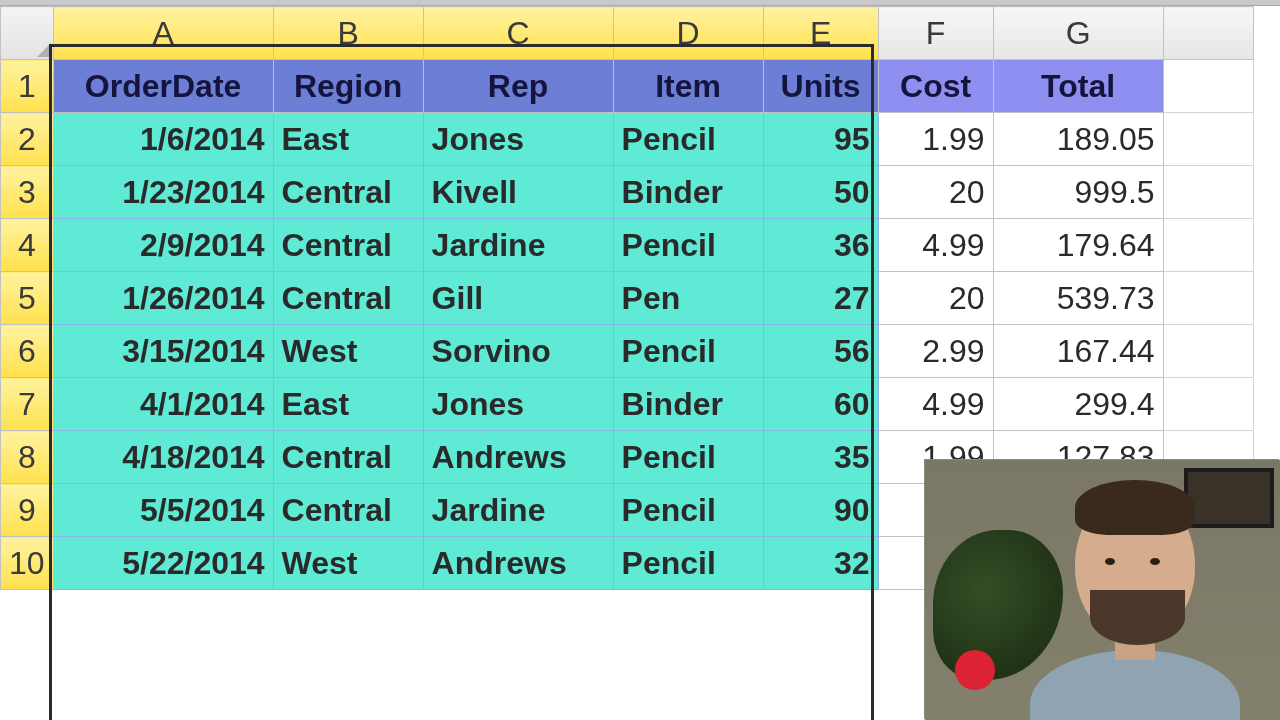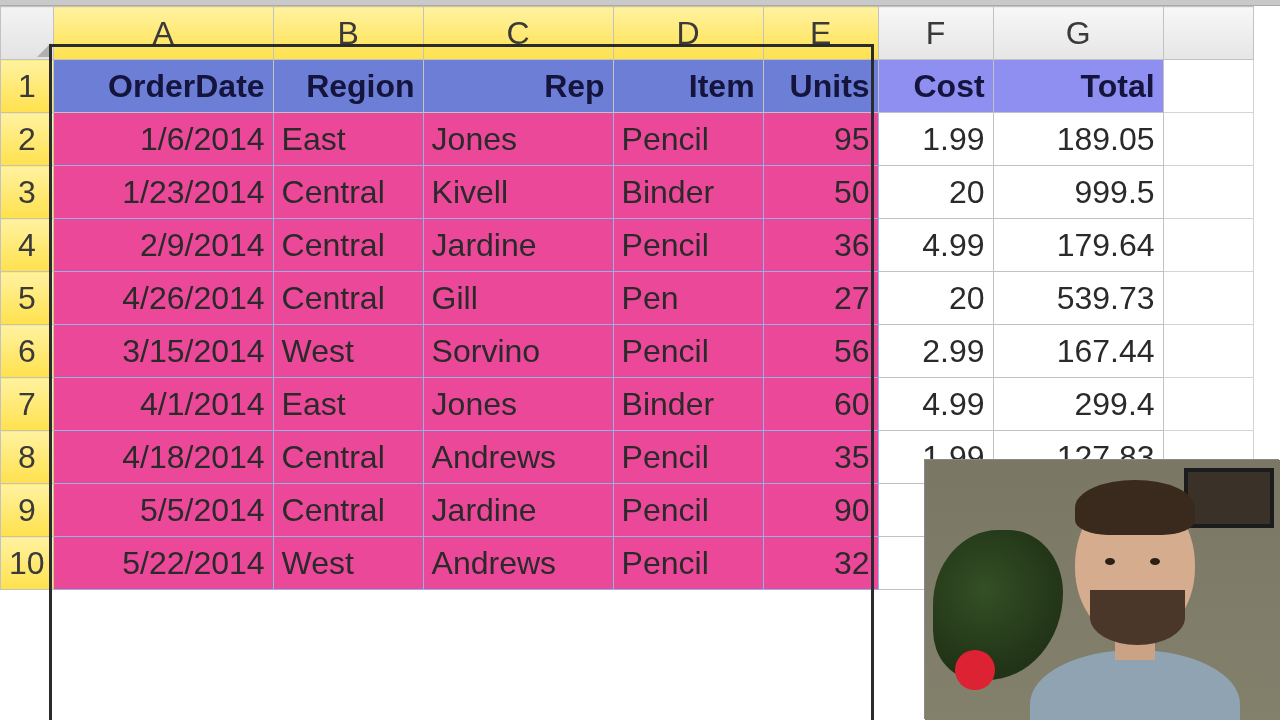--- a/index.html
+++ b/index.html
@@ -71,34 +71,35 @@
     color:#3a3a3a;
     width:48px;
     padding:0;
     border-right:1px solid #b3a200;
   }
   
   .tbl-head {
     background:#8e8ff0;
     color:#14143d;
     font-weight:700;
-    text-align:right;
+    text-align:center;
     border:1px solid #6b6bd4;
   }
   .tbl-head.sel {
     background:#6d7ed6;
   }
   .data-cell {
     background:#ffffff;
     color:#2a2a2a;
     border:1px solid #a9a9f2;
   }
   .data-cell.sel {
-    background:#ec4899;
+    background:#5eead4;
     border-color:#8fb3e6;
+    font-weight:bold;
   }
   .txt-c { text-align:left; }
   .txt-r { text-align:right; }
 
   
   .cA{width:220px;} .cB{width:150px;} .cC{width:190px;} .cD{width:150px;} .cE{width:115px;}
   .cF{width:115px;} .cG{width:170px;} .cH{width:90px;}
 
   
   .selection-frame {
@@ -218,21 +219,21 @@
           <td class="data-cell sel txt-c">Central</td>
           <td class="data-cell sel txt-c">Jardine</td>
           <td class="data-cell sel txt-c">Pencil</td>
           <td class="data-cell sel txt-r">36</td>
           <td class="data-cell txt-r">4.99</td>
           <td class="data-cell txt-r">179.64</td>
           <td class="data-cell" style="background: rgb(255, 255, 255); border: 1px solid rgb(212, 212, 212);"></td>
         </tr>
         <tr>
           <td class="row-head">5</td>
-          <td class="data-cell sel txt-r">4/26/2014</td>
+          <td class="data-cell sel txt-r">1/26/2014</td>
           <td class="data-cell sel txt-c">Central</td>
           <td class="data-cell sel txt-c">Gill</td>
           <td class="data-cell sel txt-c">Pen</td>
           <td class="data-cell sel txt-r">27</td>
           <td class="data-cell txt-r">20</td>
           <td class="data-cell txt-r">539.73</td>
           <td class="data-cell" style="background: rgb(255, 255, 255); border: 1px solid rgb(212, 212, 212);"></td>
         </tr>
         <tr>
           <td class="row-head">6</td>

